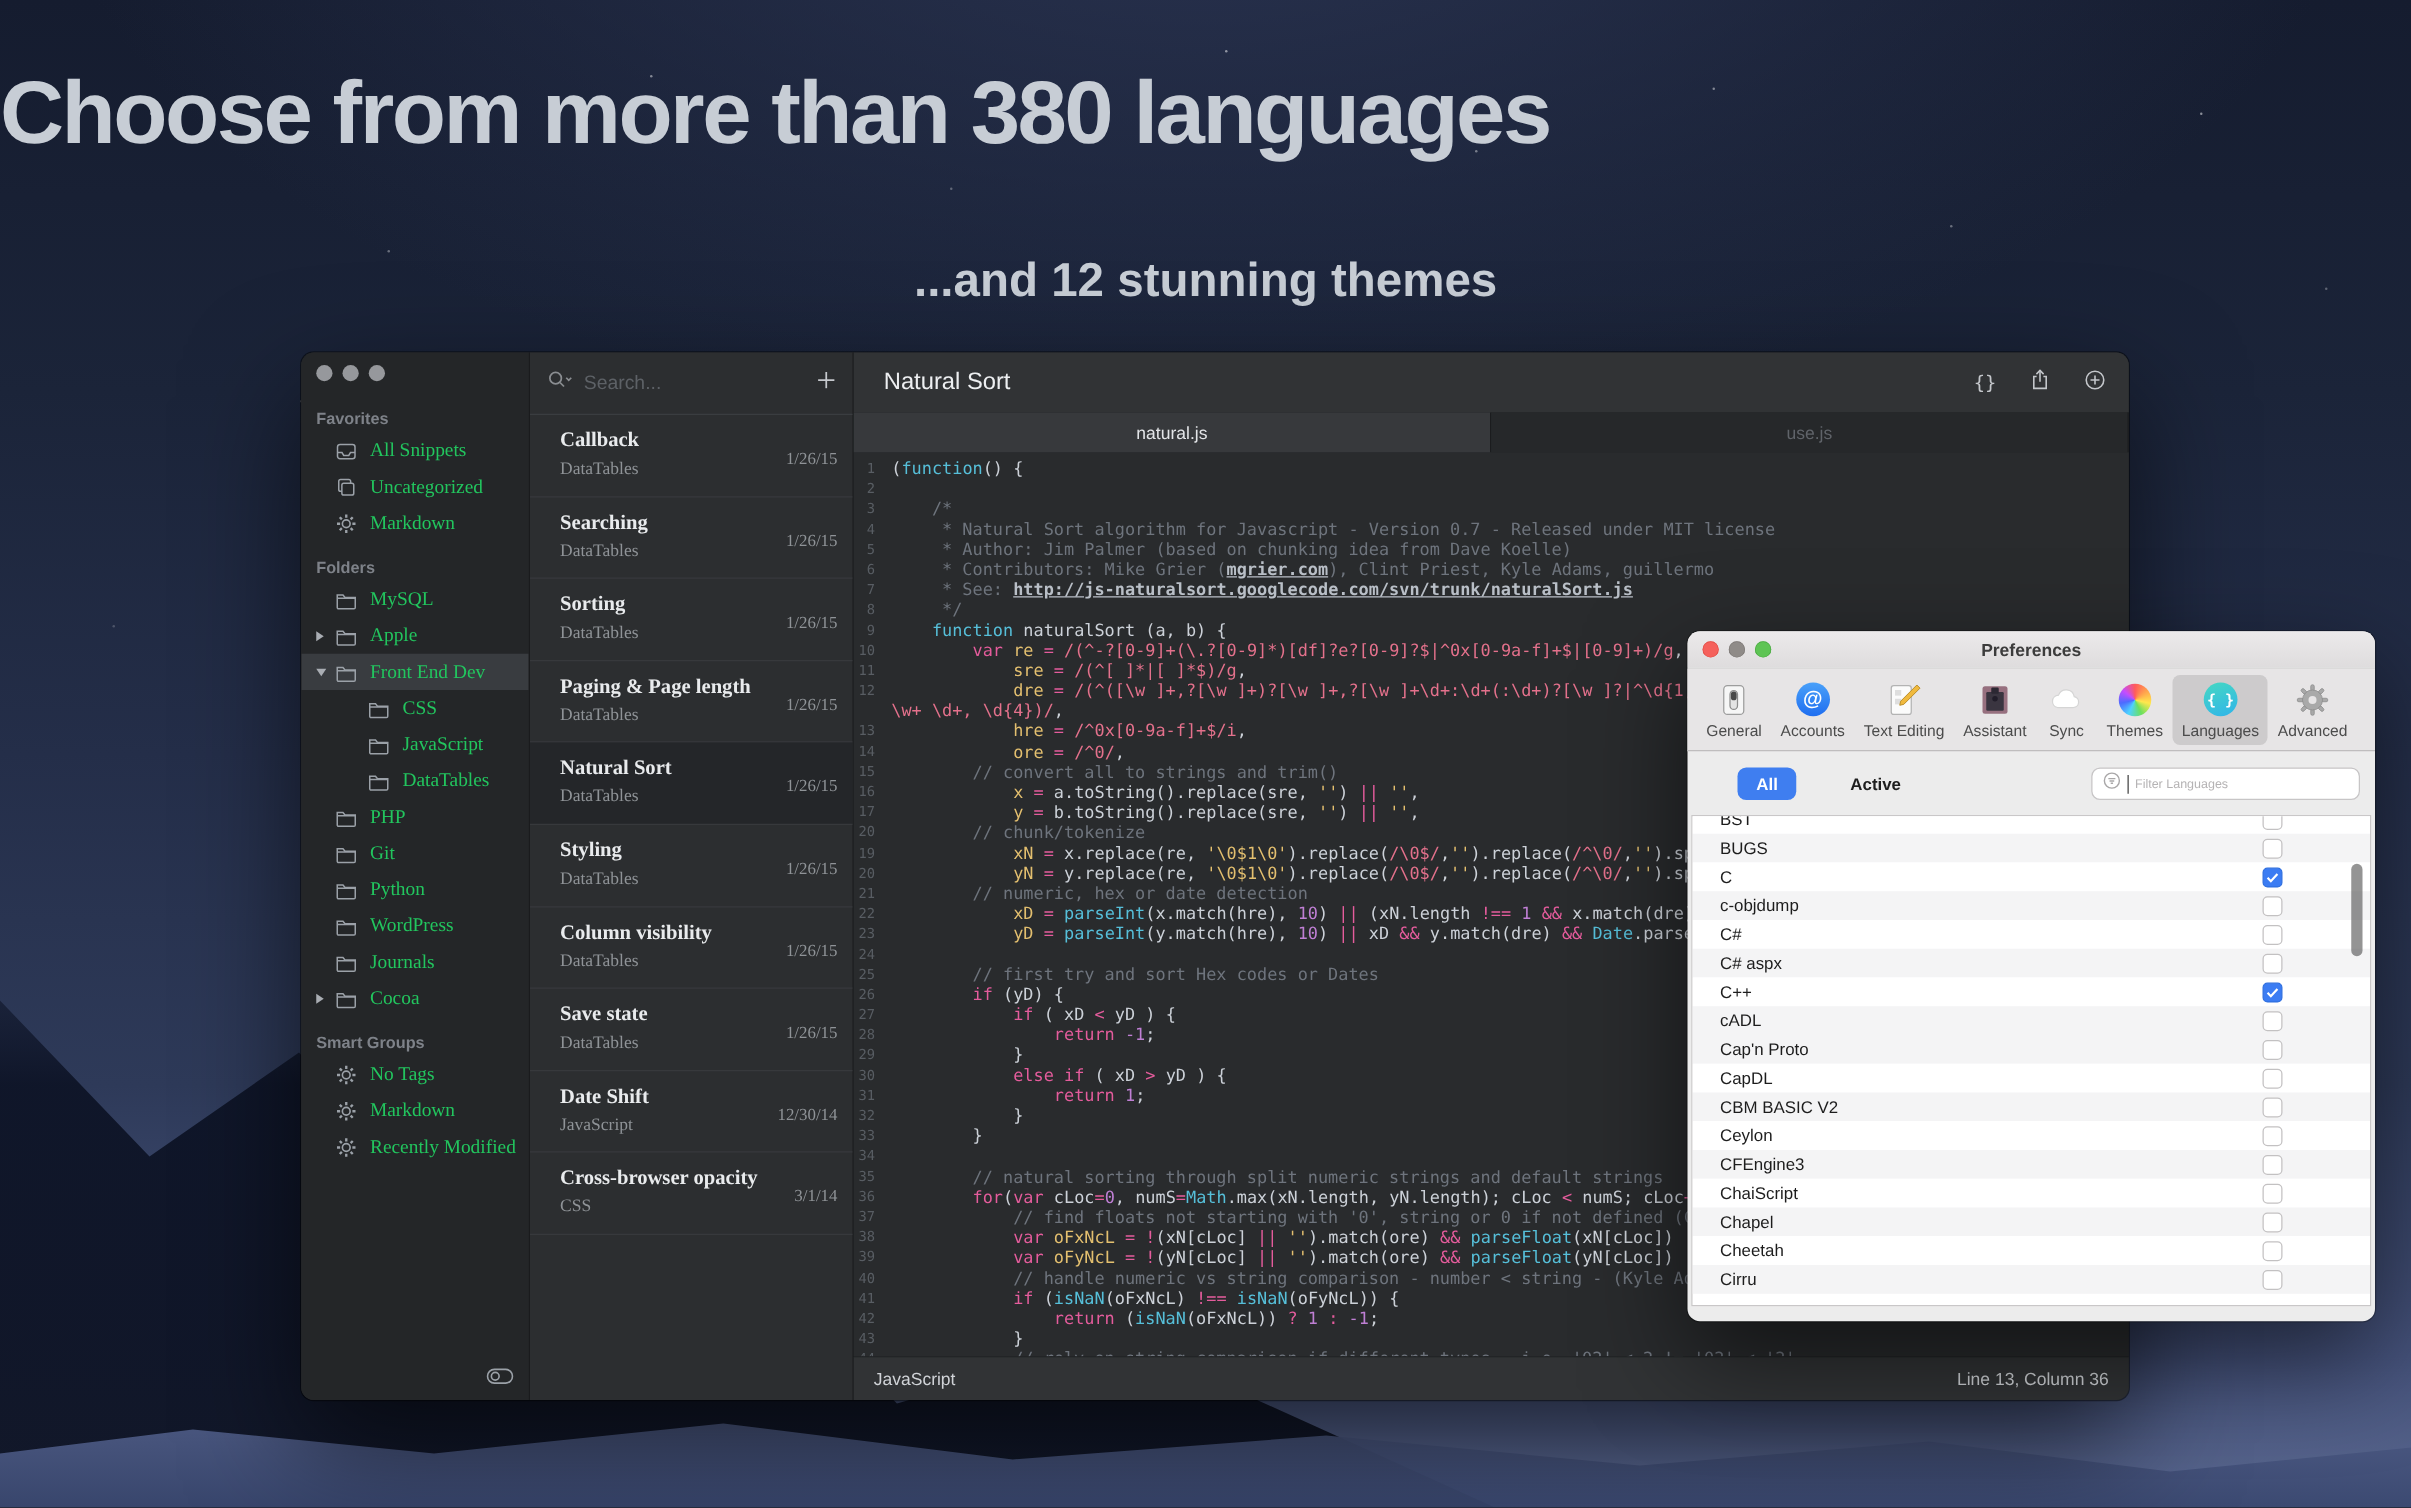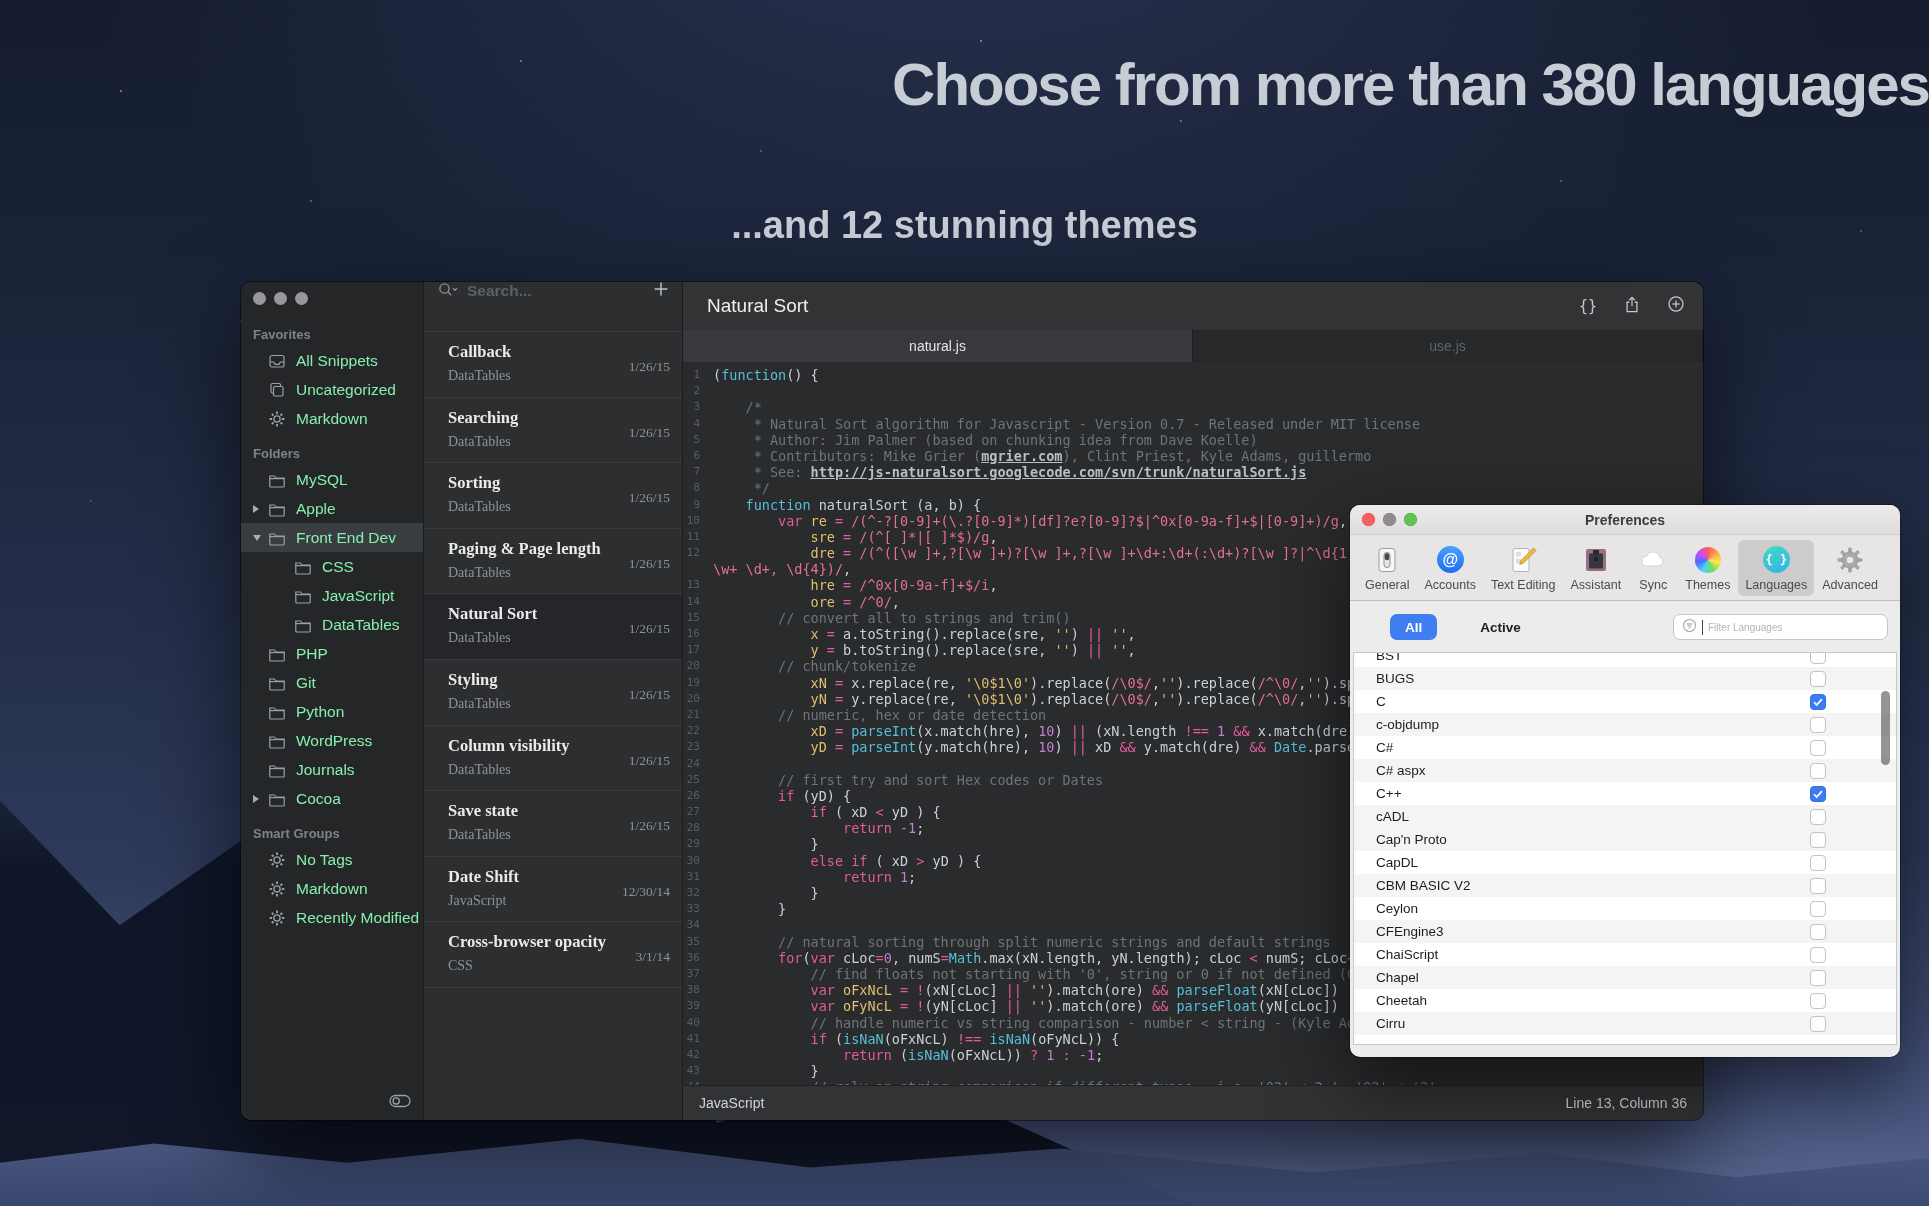--- a/index.html
+++ b/index.html
@@ -23,52 +23,52 @@
       1500px 300px rgba(255,255,255,.3), 1700px 400px rgba(255,255,255,.25),
       90px 500px rgba(255,255,255,.2), 1840px 520px rgba(255,255,255,.25),
       600px 550px rgba(255,255,255,.2), 1450px 560px rgba(255,255,255,.2); }
   .mtn-dark { position:absolute; left:0; bottom:0; width:62%; height:520px; opacity:.9;
     background:linear-gradient(180deg, rgba(10,15,28,0) 0%, #0c1224 35%, #0a0f1e 100%);
     clip-path:polygon(0 22%, 10% 46%, 20% 30%, 32% 60%, 45% 50%, 60% 84%, 75% 74%, 100% 100%, 0 100%); }
   .ridge-light { position:absolute; left:0; bottom:0; width:100%; height:96px; opacity:.95;
     background:linear-gradient(180deg,#55628c,#3a4870);
     clip-path:polygon(0 55%, 8% 35%, 18% 55%, 30% 30%, 42% 60%, 55% 40%, 68% 65%, 80% 45%, 90% 70%, 100% 50%, 100% 100%, 0 100%); }
 
-  .hero-title { position:absolute; top:50px; width:100%; text-align:right;
-    font-size:60px; font-weight:600; letter-spacing:-2px; color:#c7cdd5; }
+  .hero-title { position:absolute; top:50px; width:100%; text-align:left;
+    font-size:71px; font-weight:600; letter-spacing:-2px; color:#c7cdd5; }
   .hero-sub { position:absolute; top:204px; width:100%; text-align:center;
     font-size:38px; font-weight:600; color:#c7cdd5; }
 
   
   .app-window { position:absolute; left:241px; top:282px; width:1462px; height:838px;
     border-radius:10px; display:flex; background:#292b2d; z-index:10;
     box-shadow:0 35px 90px rgba(0,0,0,.6), 0 0 0 1px rgba(0,0,0,.45); }
   .sidebar { position:relative; flex:0 0 183px; background:#242628; border-radius:10px 0 0 10px;
     border-right:1px solid #1a1b1d; overflow:hidden; }
   .tl { position:absolute; top:10px; left:12px; display:flex; gap:8px; }
   .tl i { width:13px; height:13px; border-radius:50%; background:#96989c; }
   .side-scroll { position:absolute; top:32px; left:0; right:0; bottom:34px; overflow:hidden; }
   .side-header { height:24px; line-height:26px; padding-left:12px; font-size:13px; font-weight:700;
     color:#7e8289; margin-top:8px; }
   .side-item { height:29px; display:flex; align-items:center; padding-left:12px;
-    font-size:15.5px; color:#86efac; }
+    font-size:15.5px; color:#22c55e;font-family:Liberation Serif, serif; }
   .side-item.indent { padding-left:38px; }
   .side-item.selected { background:#393c40; }
   .disc { width:15px; flex:0 0 15px; display:flex; justify-content:flex-start; align-items:center; }
   .tri-right { width:0; height:0; border-left:6px solid #a9adb3; border-top:4.5px solid transparent; border-bottom:4.5px solid transparent; }
   .tri-down { width:0; height:0; border-top:6px solid #a9adb3; border-left:4.5px solid transparent; border-right:4.5px solid transparent; }
   .sicon { width:19px; flex:0 0 19px; margin-right:9px; display:flex; align-items:center; }
   .slabel { white-space:nowrap; }
   .side-footer { position:absolute; bottom:0; left:0; right:0; height:34px; display:flex;
     align-items:center; justify-content:flex-end; padding-right:12px; }
 
   .snippet-list { flex:0 0 259px; background:#2c2e30; border-right:1px solid #1a1b1d;
     display:flex; flex-direction:column; }
-  .searchbar { flex:0 0 50px; display:flex; align-items:flex-start; gap:8px; padding:0 14px;
-    border-bottom:1px solid #3a3d40;font-weight:bold; }
+  .searchbar { flex:0 0 50px; display:flex; align-items:center; gap:8px; padding:0 14px;
+    border-bottom:1px solid #3a3d40; }
   .search-ph { flex:1; font-size:15.5px; color:#5d6166; }
   .snip-row { position:relative; height:65.6px; padding:10px 14px 0 24px;
     border-bottom:1px solid #37393c;font-family:Liberation Serif, serif; }
   .snip-row.selected { background:#242629; }
   .snip-title { font-size:16.5px; font-weight:600; color:#e9ebed; margin-bottom:6px; white-space:nowrap; }
   .snip-sub { font-size:14px; color:#8f9397; }
   .snip-date { position:absolute; right:12px; top:27px; font-size:13.5px; color:#8f9397; }
 
   .editor { flex:1; display:flex; flex-direction:column; min-width:0; }
   .ed-header { flex:0 0 48px; background:#313335; display:flex; align-items:center;

